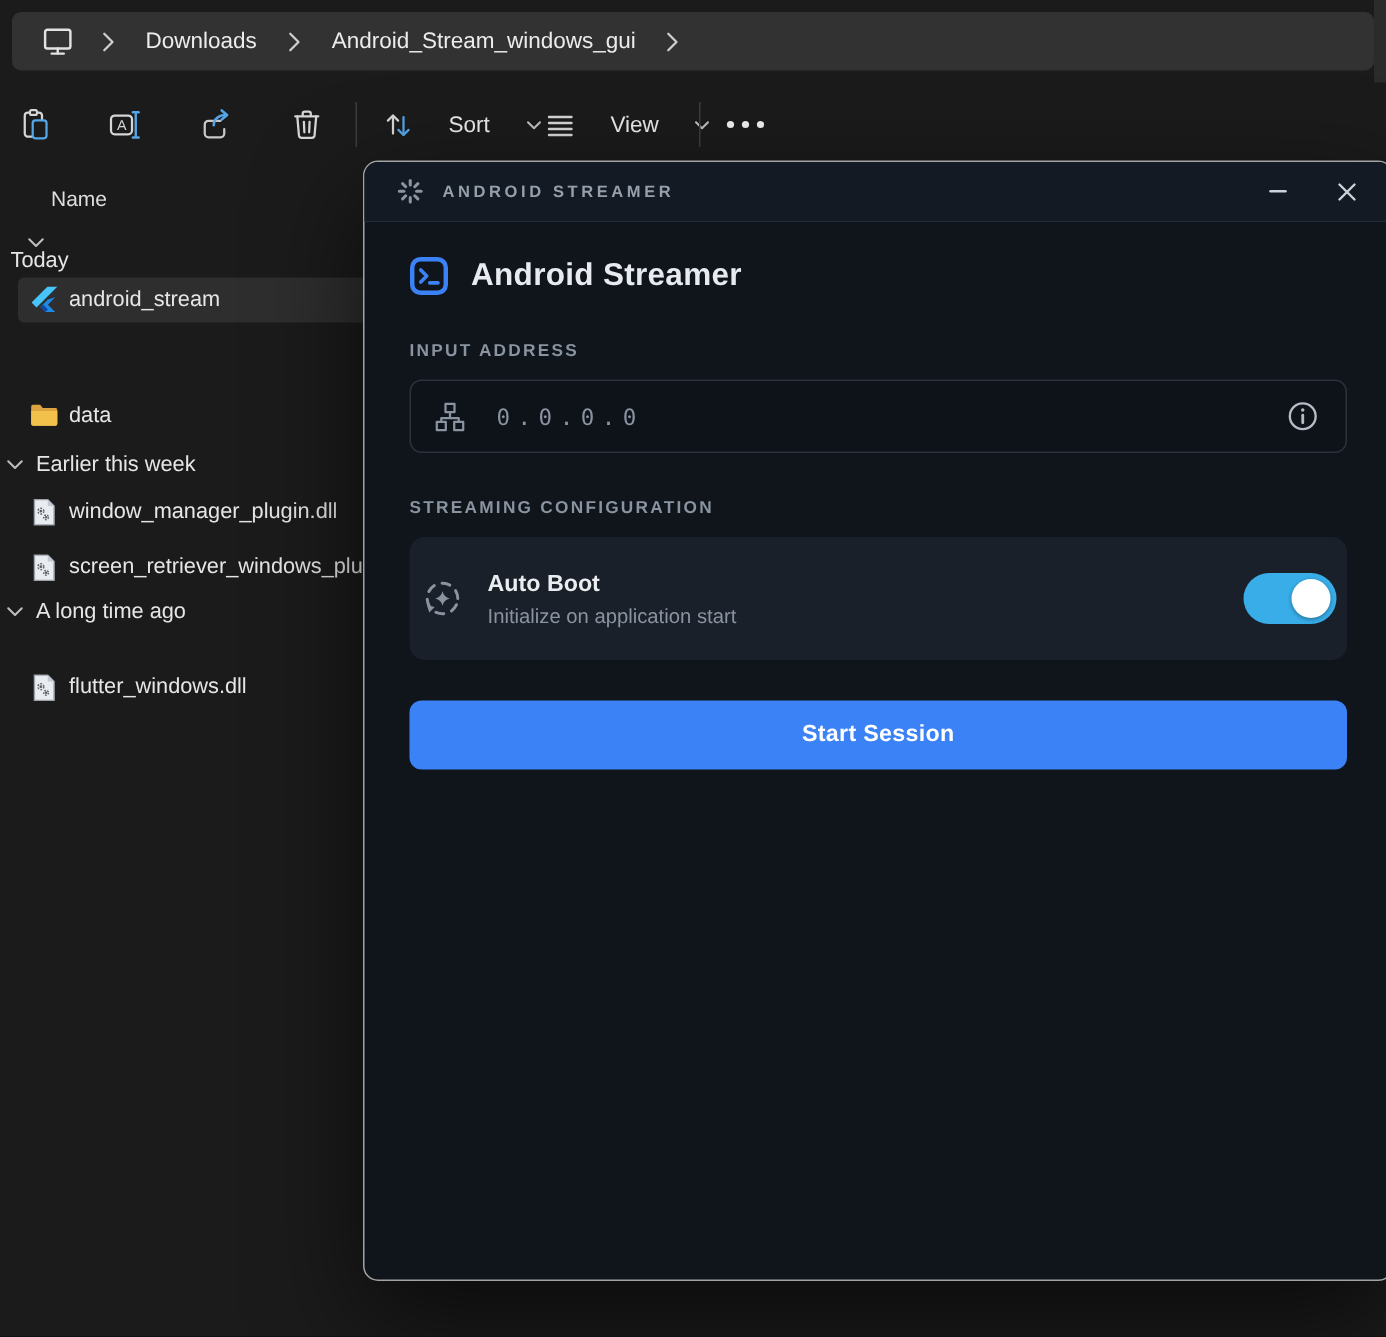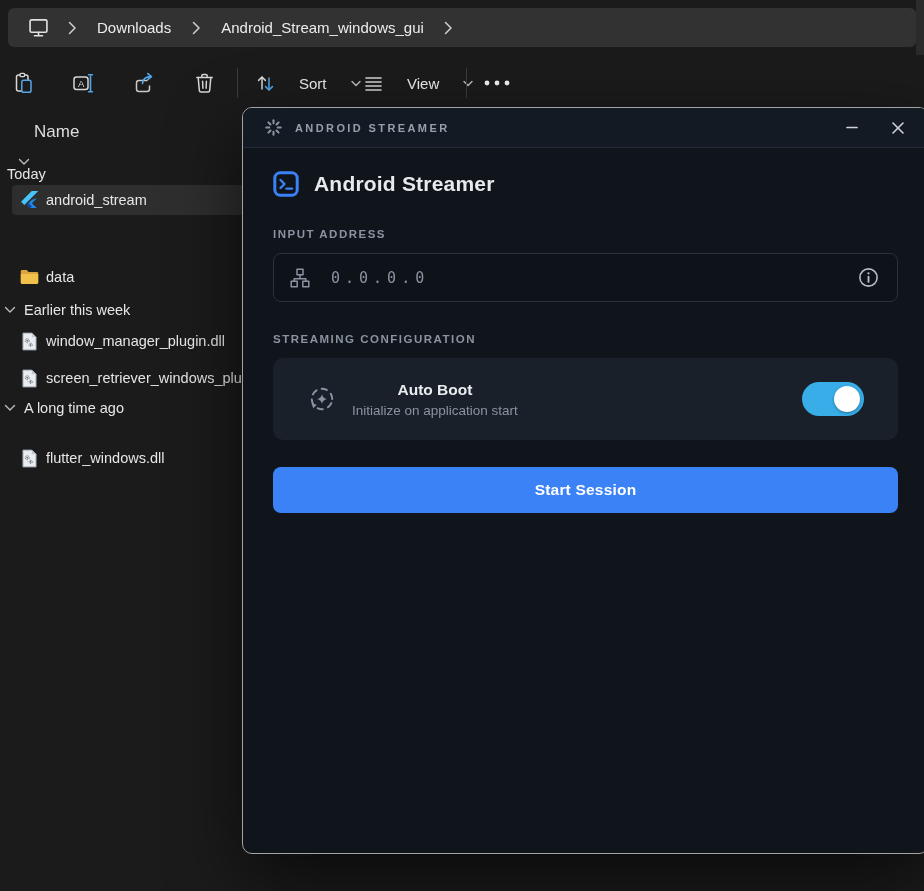--- a/index.html
+++ b/index.html
@@ -42,21 +42,21 @@
   .tb-more { left:478px; width:38px; }
 
   
   .filelist { position:absolute; left:0; top:118px; width:575px; height:370px; color:#e6e6e6; }
   .frow { position:absolute; display:flex; align-items:center; height:30px; font-size:14.5px; }
   .frow .ficon { width:19px; height:19px; display:flex; align-items:center; justify-content:center; flex:0 0 auto; }
   .frow .fname { margin-left:7px; white-space:nowrap; }
   .grow { position:absolute; display:flex; align-items:center; height:24px; font-size:14.5px; }
   .grow .gchev { width:13px; display:flex; align-items:center; margin-left:4px; }
   .grow .glabel { margin-left:7px; }
-  .row-name   { top:2px;  left:34px; color:#dedede; font-size:17px; height:24px; position:absolute; display:flex; align-items:center; }
+  .row-name   { top:2px;  left:34px; color:#dedede; font-size:14px; height:24px; position:absolute; display:flex; align-items:center; }
   .row-g1 { top:40px;flex-direction:column; }
   .row-f1 { top:67px; left:12px; width:535px; background:#2e2e2e; border-radius:4px; padding-left:8px; }
   .row-f2 { top:107px; } .row-f3 { top:144px; }
   .row-g2 { top:180px; }
   .row-f4 { top:208px; } .row-f5 { top:245px; }
   .row-g3 { top:278px; }
   .row-f6 { top:309px;margin-top:16px; }
   .row-f2 .ficon, .row-f3 .ficon, .row-f4 .ficon, .row-f5 .ficon, .row-f6 .ficon { margin-left:20px; }
 
   
@@ -85,21 +85,21 @@
     border-radius:8px; display:flex; align-items:center; padding:0 16px;
   }
   .addr-input {
     flex:1; margin-left:21px; background:none; border:none; outline:none;
     font-family:"DejaVu Sans Mono", monospace; font-size:15px; letter-spacing:5px; color:#cdd3da; min-width:0;
   }
   .addr-input::placeholder { color:#8a93a0; opacity:1; }
   .info-btn { border:none; background:none; display:flex; align-items:center; padding:2px; }
   .cfg-card {
     margin-top:13px; height:82px; background:var(--card-bg,#1a202a); border-radius:10px;
-    display:flex; align-items:center; padding:0 34px;text-align:center;
+    display:flex; align-items:center; padding:0 7px;
   }
   .cfg-text { margin-left:15px; }
   .cfg-title { font-size:15.5px; font-weight:600; color:#eaedf0; }
   .cfg-sub { margin-top:4px; font-size:13.5px; color:#8a93a0; }
   .toggle {
     margin-left:auto; width:62px; height:34px; border-radius:17px; border:none;
     background:var(--toggle-on,#38ade8); position:relative; flex:0 0 auto;
   }
   .toggle .knob {
     position:absolute; right:4px; top:4px; width:26px; height:26px; border-radius:50%;

